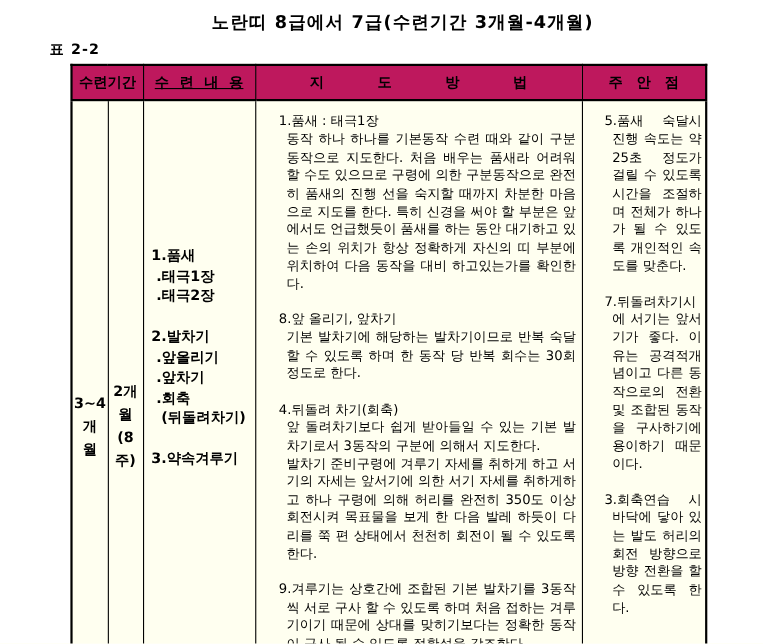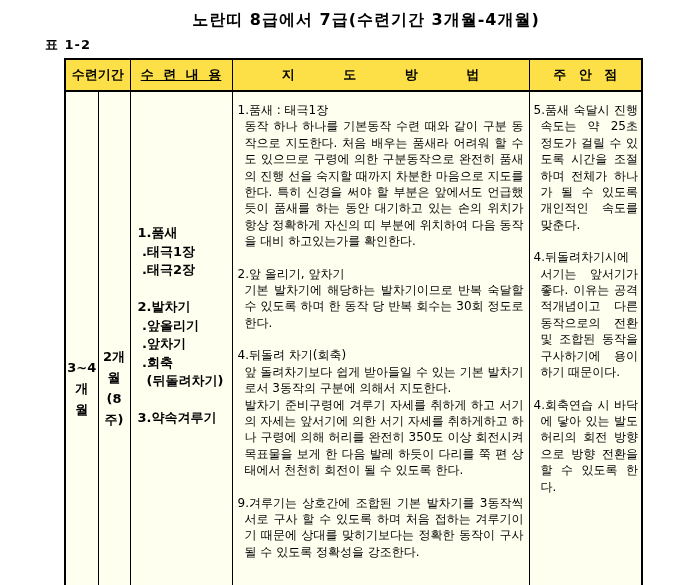--- a/index.html
+++ b/index.html
@@ -25,21 +25,21 @@
     width:577px;
     border-collapse:collapse;
     table-layout:fixed;
     background:#fffff0;
     border:2px solid #000;
   }
   table.training th, table.training td {
     border:1px solid #000;
   }
   table.training thead th {
-    background:#fde047;
+    background:#be185d;
     height:30px;
     font-size:13px; font-weight:bold;
     text-align:center; vertical-align:middle;
     padding:0;
     border-bottom:2px solid #000;
   }
   .ws-content { word-spacing:5px;text-decoration:underline; }
   .ws-method  { word-spacing:44px; }
   .ws-points  { word-spacing:8px;margin-top:45px; }
   td.cell { height:460px; }
@@ -61,34 +61,34 @@
     vertical-align:top;
     font-size:12px;
     padding:10px 5px 0 5px;
   }
   td.points-cell {
     vertical-align:top;
     font-size:12px;
     padding:10px 3px 0 4px;
   }
   td.method-cell p, td.points-cell p {
-    margin:0 0 16px 0;
+    margin:0 0 16px 16px;
     line-height:16.4px;
     text-align:justify;
     white-space:pre-line;
     padding-left:7px;
     text-indent:-7px;
   }
 </style>
 </head>
 <body>
 
 <div class="doc-title">노란띠 8급에서 7급(수련기간 3개월-4개월)</div>
 
-<div class="table-label">표 1-2</div>
+<div class="table-label">표 2-2</div>
 
 <table class="training">
   <colgroup>
     <col style="width:33px">
     <col style="width:32px">
     <col style="width:102px">
     <col style="width:297px">
     <col style="width:113px">
   </colgroup>
   <thead>
@@ -113,27 +113,27 @@
 2.발차기
  .앞올리기
  .앞차기
  .회축
   (뒤돌려차기)
 
 3.약속겨루기</td>
       <td class="cell method-cell">
         <p>1.품새 : 태극1장
 동작 하나 하나를 기본동작 수련 때와 같이 구분 동작으로 지도한다. 처음 배우는 품새라 어려워 할 수도 있으므로 구령에 의한 구분동작으로 완전히 품새의 진행 선을 숙지할 때까지 차분한 마음으로 지도를 한다. 특히 신경을 써야 할 부분은 앞에서도 언급했듯이 품새를 하는 동안 대기하고 있는 손의 위치가 항상 정확하게 자신의 띠 부분에 위치하여 다음 동작을 대비 하고있는가를 확인한다.</p>
-        <p>2.앞 올리기, 앞차기
+        <p>8.앞 올리기, 앞차기
 기본 발차기에 해당하는 발차기이므로 반복 숙달할 수 있도록 하며 한 동작 당 반복 회수는 30회 정도로 한다.</p>
         <p>4.뒤돌려 차기(회축)
 앞 돌려차기보다 쉽게 받아들일 수 있는 기본 발차기로서 3동작의 구분에 의해서 지도한다.
 발차기 준비구령에 겨루기 자세를 취하게 하고 서기의 자세는 앞서기에 의한 서기 자세를 취하게하고 하나 구령에 의해 허리를 완전히 350도 이상 회전시켜 목표물을 보게 한 다음 발레 하듯이 다리를 쭉 편 상태에서 천천히 회전이 될 수 있도록 한다.</p>
         <p>9.겨루기는 상호간에 조합된 기본 발차기를 3동작씩 서로 구사 할 수 있도록 하며 처음 접하는 겨루기이기 때문에 상대를 맞히기보다는 정확한 동작이 구사 될 수 있도록 정확성을 강조한다.</p>
       </td>
       <td class="cell points-cell">
         <p>5.품새 숙달시 진행 속도는 약 25초 정도가 걸릴 수 있도록 시간을 조절하며 전체가 하나가 될 수 있도록 개인적인 속도를 맞춘다.</p>
-        <p>4.뒤돌려차기시에 서기는 앞서기가 좋다. 이유는 공격적개념이고 다른 동작으로의 전환 및 조합된 동작을 구사하기에 용이하기 때문이다.</p>
-        <p>4.회축연습 시 바닥에 닿아 있는 발도 허리의 회전 방향으로 방향 전환을 할 수 있도록 한다.</p>
+        <p>7.뒤돌려차기시에 서기는 앞서기가 좋다. 이유는 공격적개념이고 다른 동작으로의 전환 및 조합된 동작을 구사하기에 용이하기 때문이다.</p>
+        <p>3.회축연습 시 바닥에 닿아 있는 발도 허리의 회전 방향으로 방향 전환을 할 수 있도록 한다.</p>
       </td>
     </tr>
   </tbody>
 </table>
 
 </body></html>

